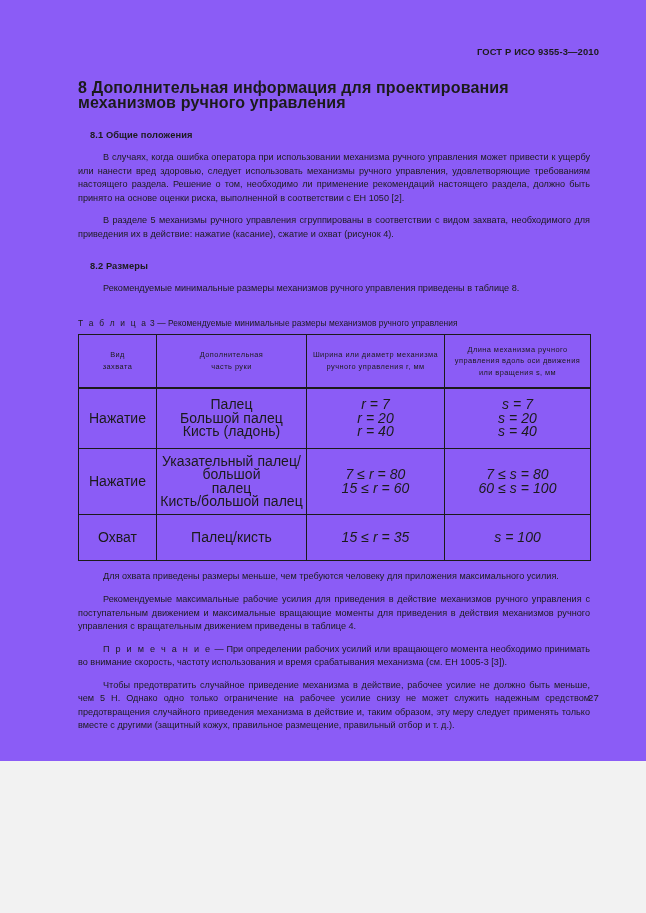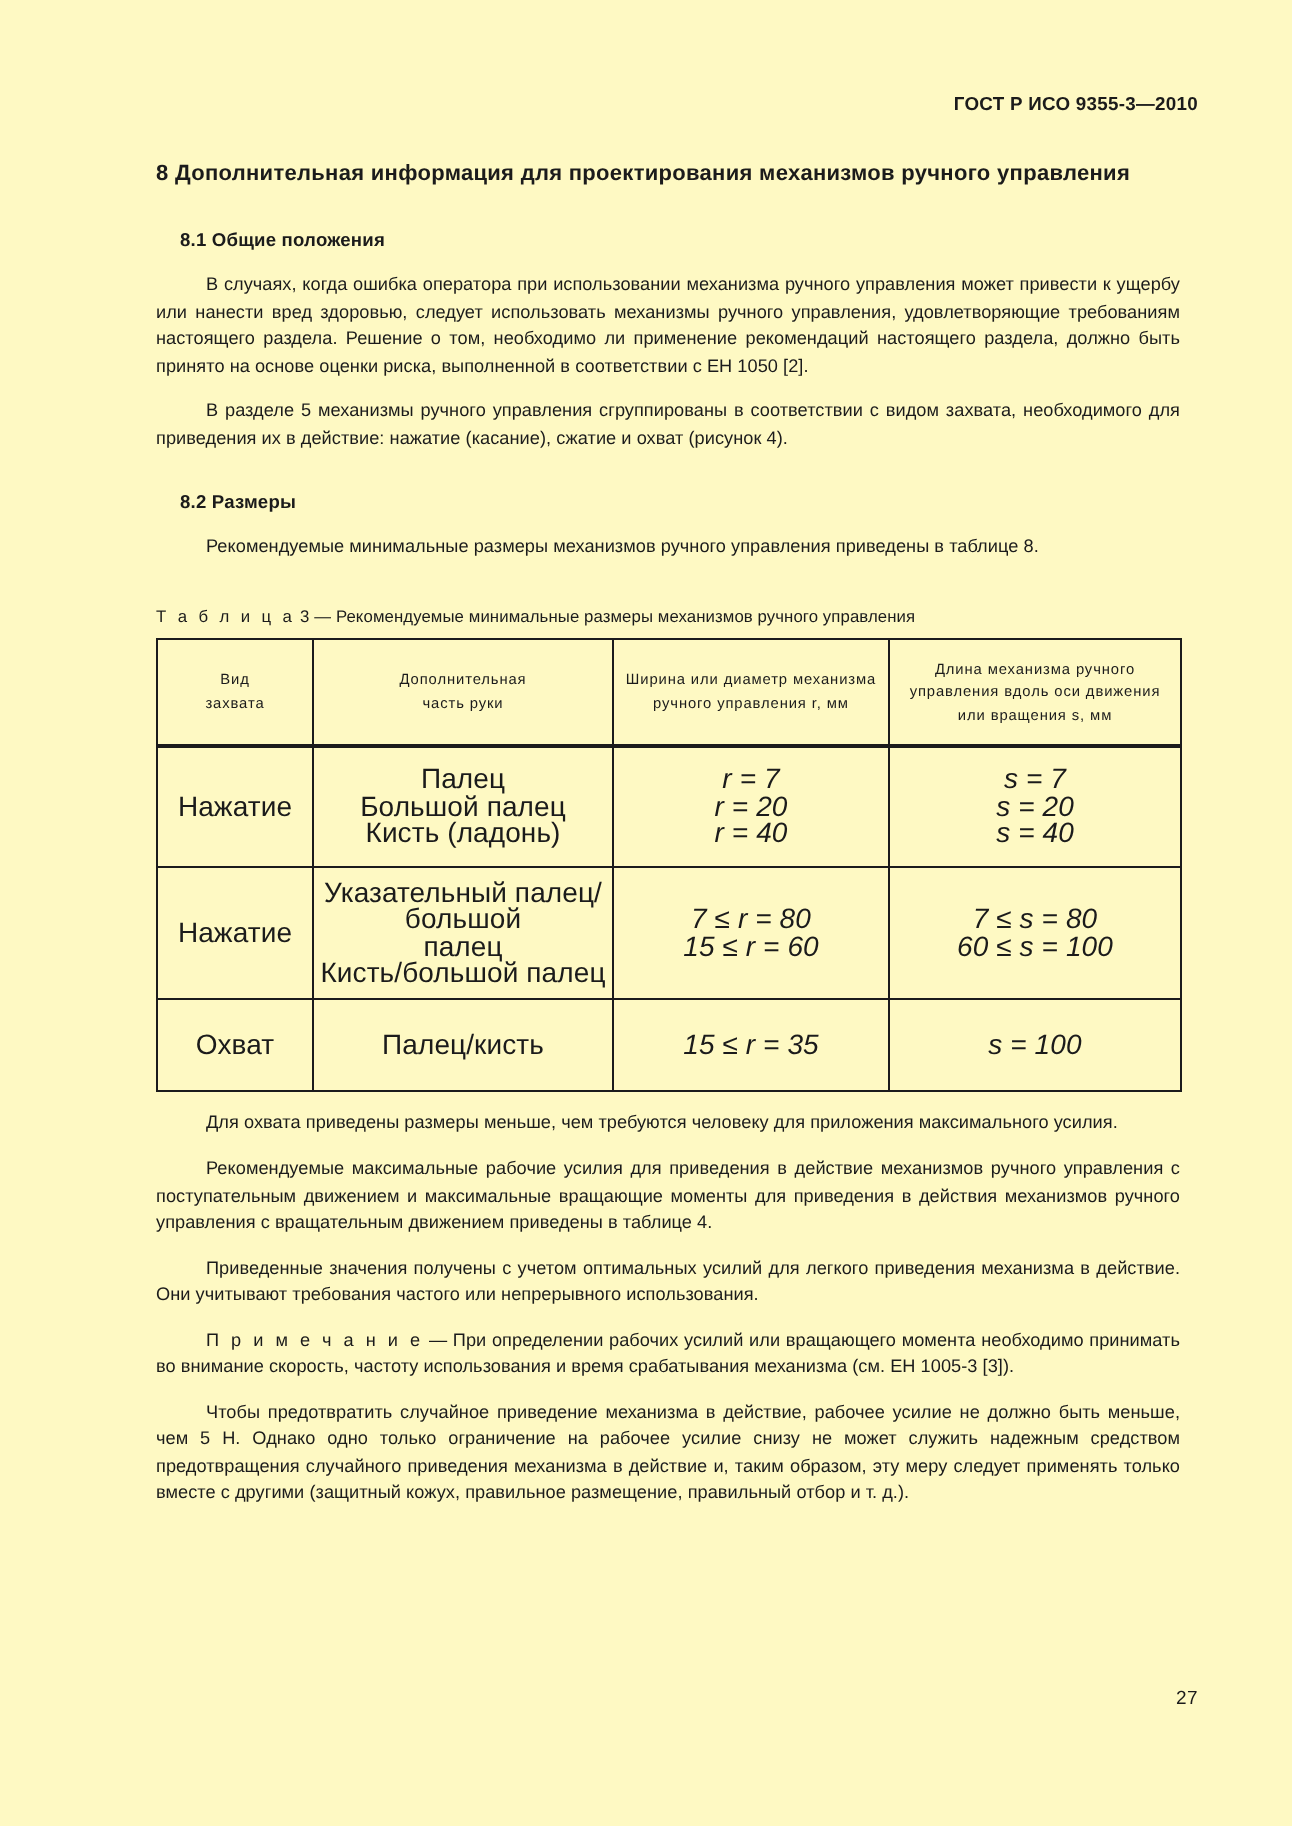--- a/index.html
+++ b/index.html
@@ -12,40 +12,40 @@
     background: #f2f2f2;
     font-family: "Liberation Sans", sans-serif;
     color: #1b1b1b;
     position: relative;
     overflow: hidden;
   }
   .page {
     position: absolute;
     left: 0; top: 0;
     width: 646px;
-    height: 913px;
-    background: #fef9c3;
+    height: 761px;
+    background: #8b5cf6;
   }
   .header-std {
     position: absolute;
     right: 47px;
     top: 46px;
     font-size: 9.4px;
     font-weight: bold;
     letter-spacing: 0.15px;
     white-space: nowrap;
   }
   .content {
     position: absolute;
     left: 78px;
     top: 80px;
     width: 512px;
   }
   h1.sec-title {
-    font-size: 11px;
+    font-size: 16px;
     font-weight: bold;
     margin: 0 0 0 0;
     line-height: 15px;
     letter-spacing: 0.15px;
   }
   h2.sub-title {
     font-size: 9.3px;
     font-weight: bold;
     margin: 19px 0 0 0;
     line-height: 13px;
@@ -225,21 +225,20 @@
           <td class="ital">s = 100</td>
         </tr>
       </tbody>
     </table>
 
     <p class="para after-table">Для охвата приведены размеры меньше, чем требуются человеку для приложения максимального усилия.</p>
 
 
     <p class="para">Рекомендуемые максимальные рабочие усилия для приведения в действие механизмов ручного уп­равления с поступательным движением и максимальные вращающие моменты для приведения в действия механизмов ручного управления с вращательным движением приведены в таблице 4.</p>
 
-    <p class="para">Приведенные значения получены с учетом оптимальных усилий для легкого приведения механизма в действие. Они учитывают требования частого или непрерывного использования.</p>
 
     <p class="note">
       <span class="spaced">П р и м е ч а н и е</span><span> — При определении рабочих усилий  или  вращающего момента необходимо  принимать во  внимание  скорость,  частоту  использования  и  время  срабатывания   механизма (см. ЕН 1005-3 [3]).</span>
     </p>
 
     <p class="para">Чтобы предотвратить случайное приведение механизма в действие, рабочее усилие не должно быть меньше, чем 5 Н. Однако одно только ограничение на рабочее усилие снизу не может служить надежным средством предотвращения случайного приведения механизма в действие и, таким образом, эту меру следует  применять  только  вместе с другими (защитный кожух, правильное размещение, правильный отбор и т. д.).</p>
 
   </div>
 
   <div class="page-number">27</div>

